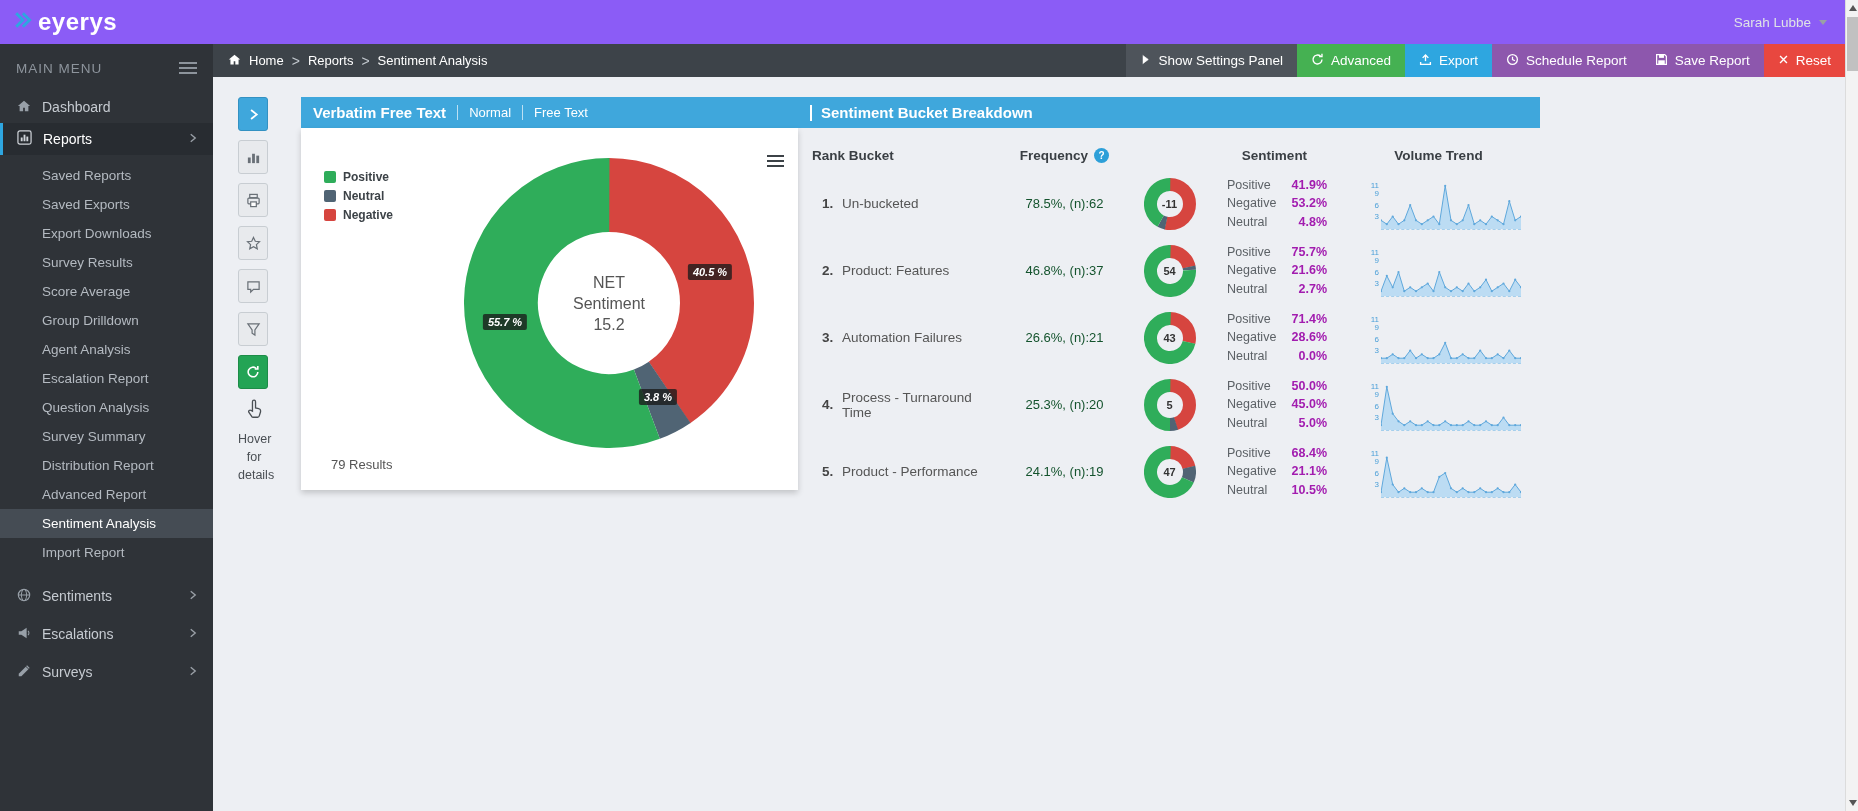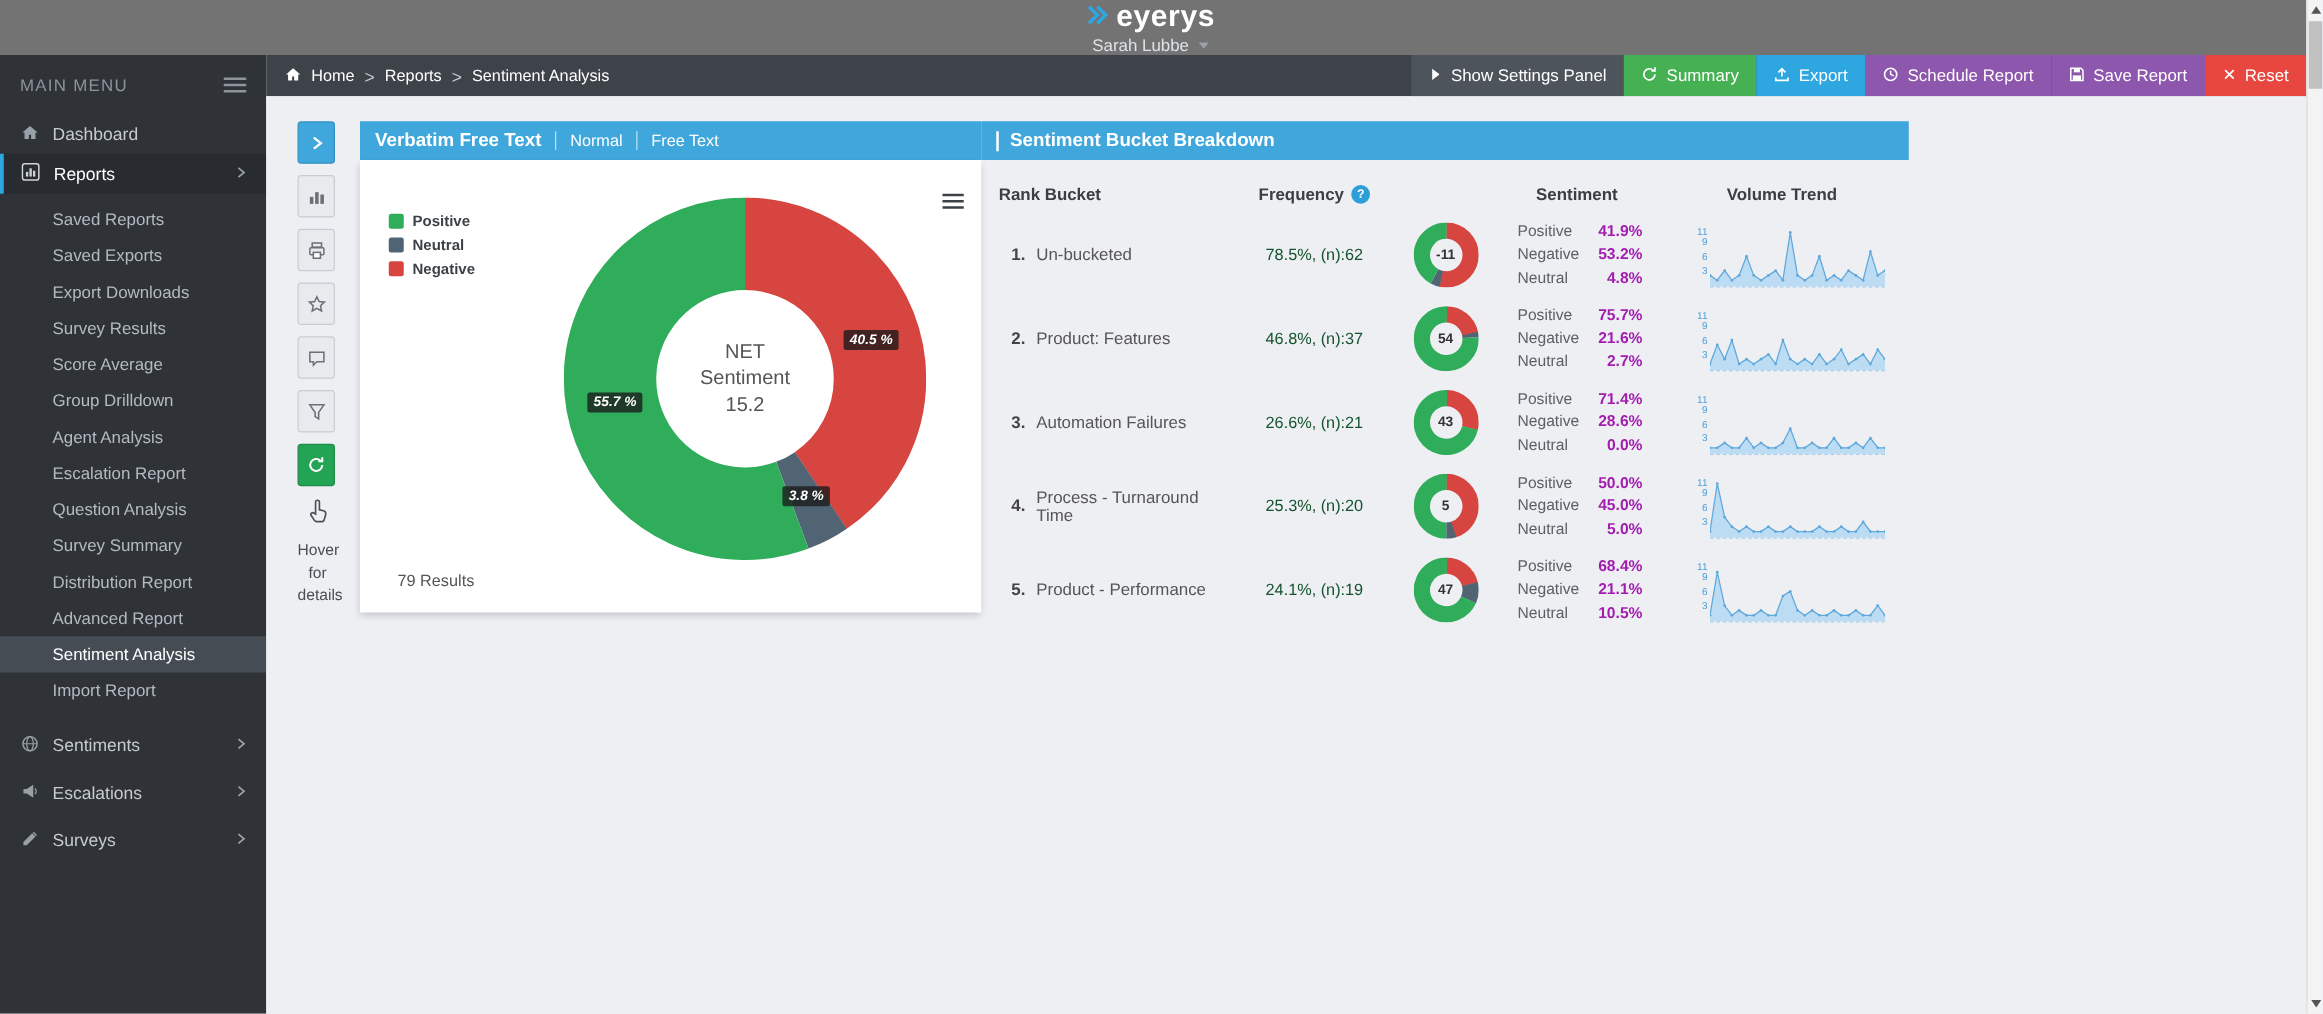--- a/index.html
+++ b/index.html
@@ -10,21 +10,21 @@
   
   .scrollbar { position:absolute; right:0; top:0; width:13px; height:811px; background:#f3f3f3; border-left:1px solid #dcdcdc; z-index:50; }
   .scroll-thumb { position:absolute; top:17px; left:1px; width:11px; height:54px; background:#c1c1c1; }
   .scroll-arrow { position:absolute; left:3px; width:0; height:0; border-left:4px solid transparent; border-right:4px solid transparent; }
   .scroll-arrow.up { top:5px; border-bottom:6px solid #555; }
   .scroll-arrow.down { bottom:5px; border-top:6px solid #555; }
 
   .chrome { width:1845px; height:811px; display:flex; flex-direction:column; }
 
   
-  .topbar { height:44px; background:#737373; display:flex; align-items:center; justify-content:space-between; padding:0 18px 0 14px; flex-shrink:0;flex-direction:column; }
+  .topbar { height:44px; background:#8b5cf6; display:flex; align-items:center; justify-content:space-between; padding:0 18px 0 14px; flex-shrink:0; }
   .logo { display:flex; align-items:center; gap:4px; cursor:pointer; }
   .logo-text { color:#fff; font-size:24px; font-weight:bold; letter-spacing:.5px; }
   .user-menu { display:flex; align-items:center; gap:8px; color:#dfe3e6; font-size:13.5px; cursor:pointer; }
   .caret-down { width:0; height:0; border-left:4px solid transparent; border-right:4px solid transparent; border-top:5px solid #9aa0a6; }
 
   
   .app-body { display:flex; height:767px; }
 
   
   .sidebar { width:213px; background:#2f3338; flex-shrink:0; overflow:hidden; }
@@ -57,21 +57,21 @@
 
   
   .side-tools { position:absolute; left:25px; top:20px; width:32px; }
   .tool-btn { width:30px; height:34px; margin-bottom:9px; border-radius:3px; background:#e8eaed; border:1px solid #c8cdd2; display:flex; align-items:center; justify-content:center; cursor:pointer; }
   .tool-btn.blue { background:#3fa7dc; border-color:#3391c2; }
   .tool-btn.green { background:#23a455; border-color:#1d8c48; }
   .tool-hint { margin-top:6px; width:32px; text-align:center; color:#4a4f54; font-size:12.5px; line-height:18px; }
   .hand-wrap { text-align:center; margin-top:2px; }
 
   
-  .panels { position:absolute; left:75px; top:20px; width:1239px; display:flex; align-items:flex-start; }
+  .panels { position:absolute; left:88px; top:20px; width:1239px; display:flex; align-items:flex-start; }
   .panel-header { height:31px; background:#3fa7dc; display:flex; align-items:center; padding:0 12px; color:#fff; }
   .panel-title { font-size:15px; font-weight:bold; }
   .hdr-sep { width:1px; height:15px; background:rgba(255,255,255,.65); margin:0 11px; }
   .hdr-tab { font-size:13px; cursor:pointer; }
   .vbar { width:2px; height:16px; background:#fff; margin-right:9px; }
 
   .panel-left { width:497px; flex-shrink:0; }
   .panel-left-body { position:relative; background:#fff; height:362px; box-shadow:0 3px 6px rgba(0,0,0,.18); }
   .legend { position:absolute; left:23px; top:42px; }
   .legend-row { display:flex; align-items:center; gap:7px; margin-bottom:5px; }
@@ -240,21 +240,21 @@
               <span><svg width="11" height="11" viewBox="0 0 16 16">
                     <polyline points="4,2 12,8 4,14" fill="#fff" stroke="#fff" stroke-width="1"></polyline>
                   </svg></span>
               <span>Show Settings Panel</span>
             </div>
             <div class="nav-btn btn-generate">
               <span><svg width="13" height="13" viewBox="0 0 16 16">
                     <path d="M13.5 8a5.5 5.5 0 1 1-1.7-4" fill="none" stroke="#fff" stroke-width="1.7"></path>
                     <polyline points="13.5,1 13.5,4.5 10,4.5" fill="none" stroke="#fff" stroke-width="1.7"></polyline>
                   </svg></span>
-              <span>Summary</span>
+              <span>Advanced</span>
             </div>
             <div class="nav-btn btn-export">
               <span><svg width="13" height="13" viewBox="0 0 16 16">
                     <path d="M8 10V3" stroke="#fff" stroke-width="1.7"></path>
                     <polyline points="4.5,6 8,2.5 11.5,6" fill="none" stroke="#fff" stroke-width="1.7"></polyline>
                     <path d="M2 11v3h12v-3" fill="none" stroke="#fff" stroke-width="1.7"></path>
                   </svg></span>
               <span>Export</span>
             </div>
             <div class="nav-btn btn-schedule">

